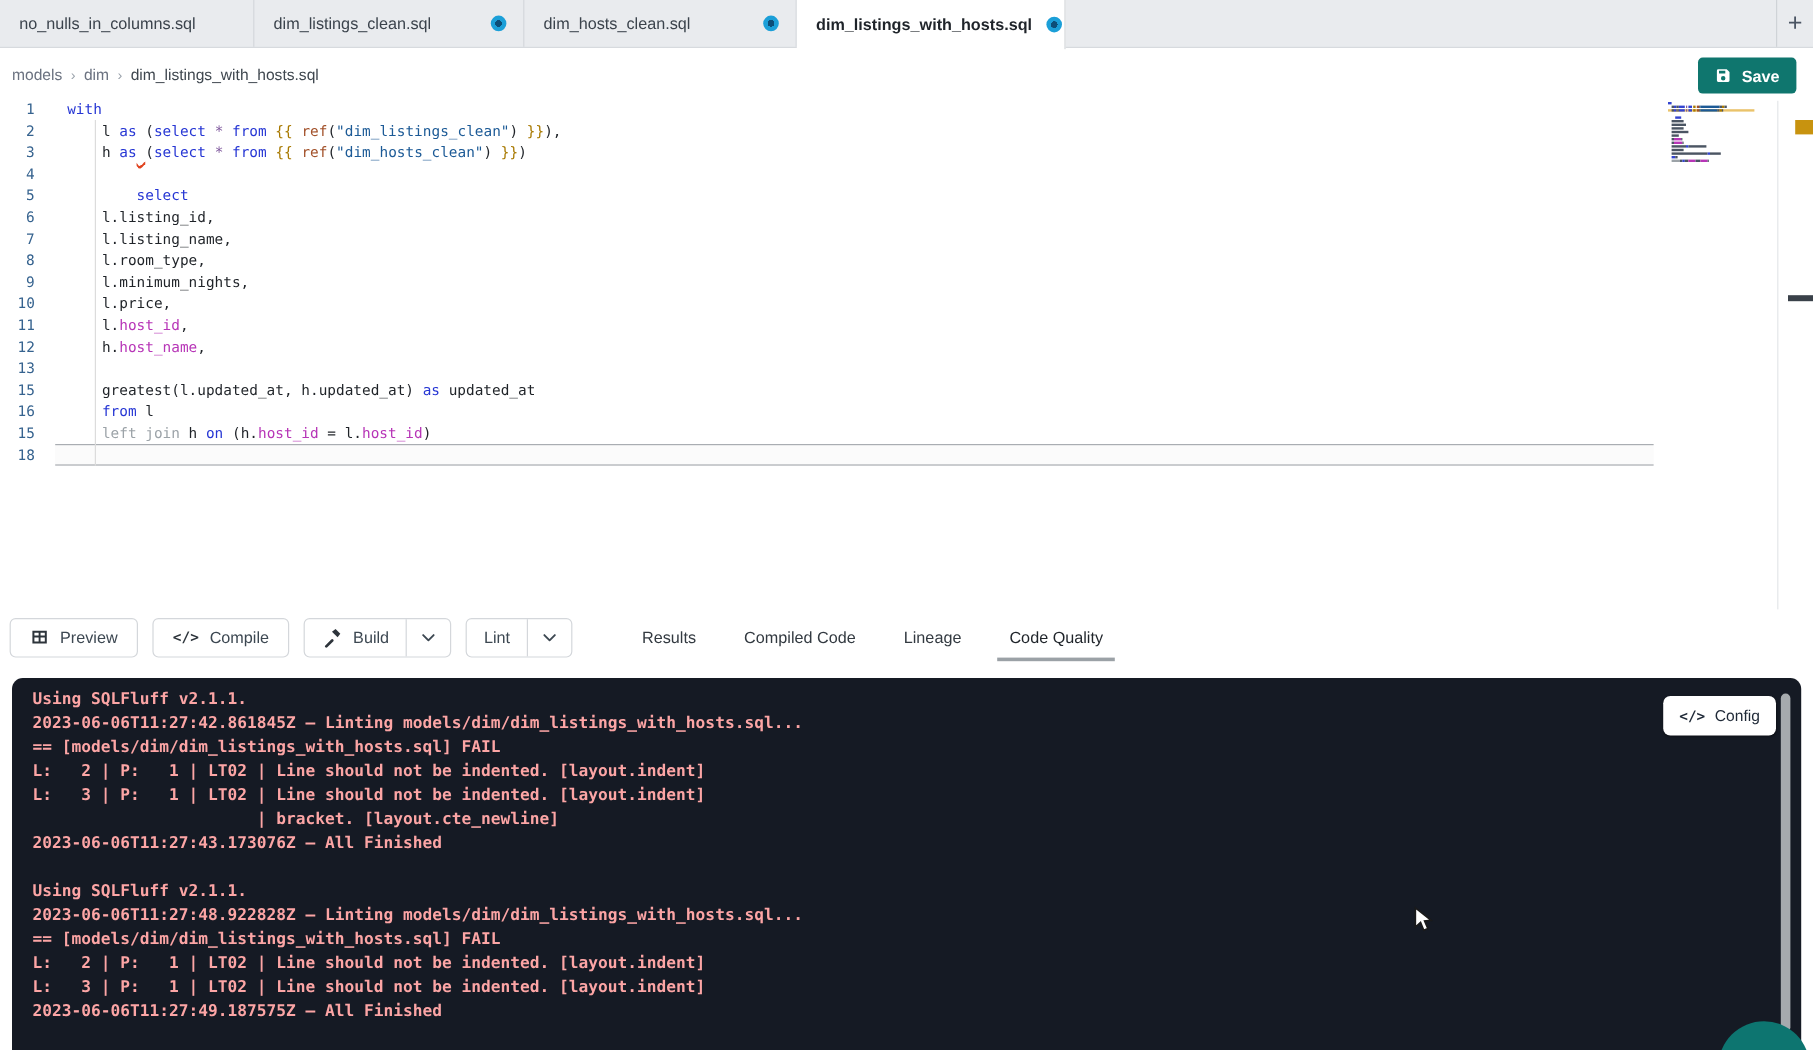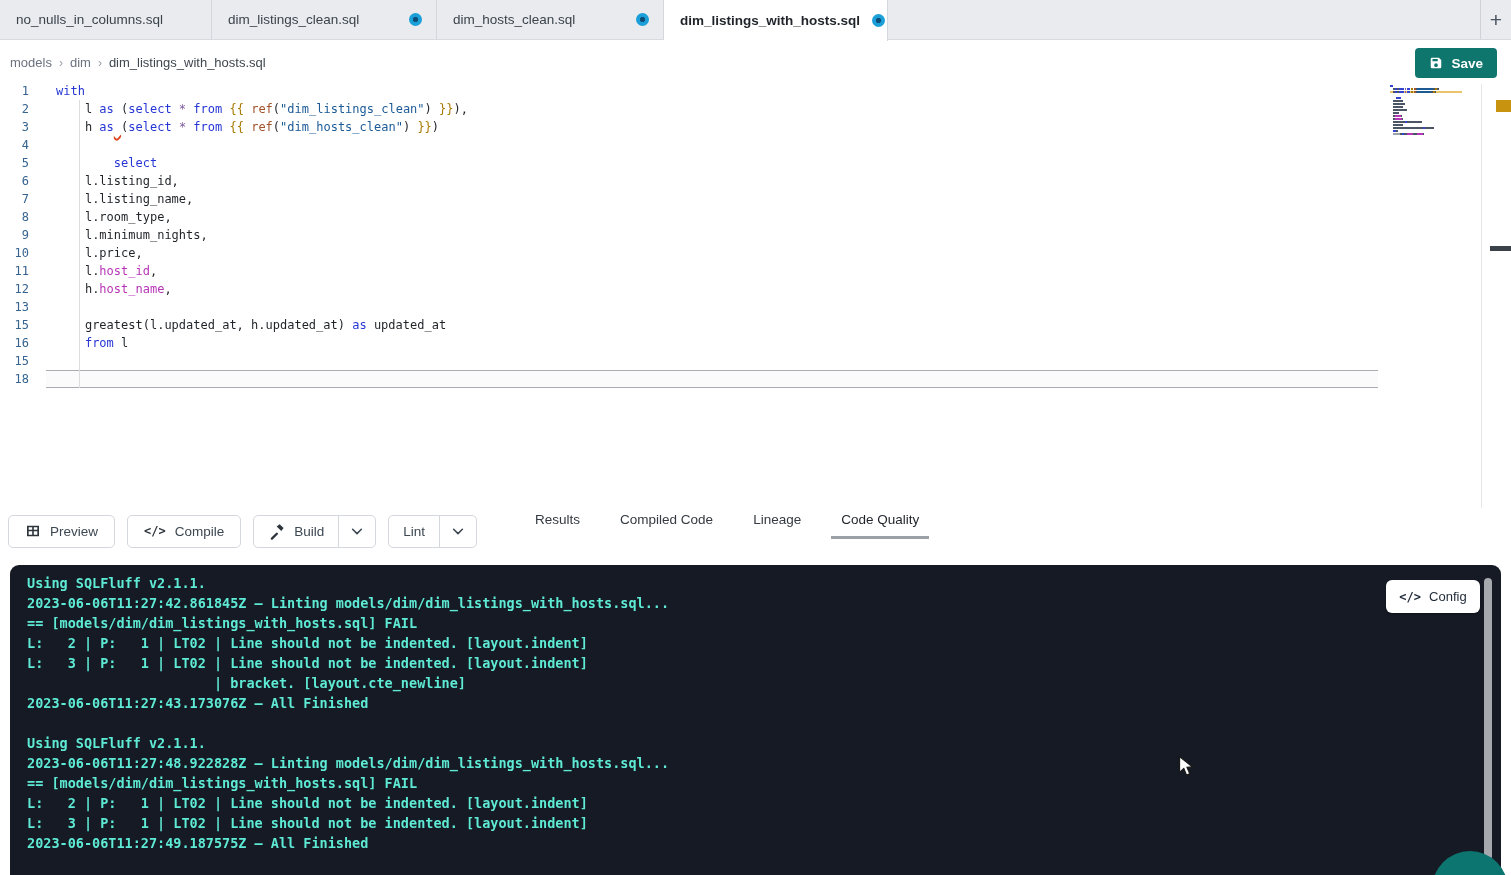--- a/index.html
+++ b/index.html
@@ -59,30 +59,30 @@
   .toolbar { position:absolute; top:508px; left:0; right:0; height:46px; background:#fff;
     display:flex; align-items:center; padding-left:8px; }
   .btn, .split-btn { height:33px; border:1px solid #d4d7db; border-radius:5px; background:#fff;
     display:inline-flex; align-items:center; font-size:13.5px; color:#3d4852; font-family:inherit; }
   .btn { gap:9px; padding:0 16px; margin-right:12px; }
   .split-btn { padding:0; margin-right:12px; }
   .split-main { display:inline-flex; align-items:center; gap:9px; padding:0 14px; height:100%; }
   .split-chev { display:inline-flex; align-items:center; justify-content:center; width:37px; height:100%;
     border-left:1px solid #d4d7db; }
   .code-glyph { font-family:"DejaVu Sans Mono", monospace; font-size:12px; font-weight:700; color:#2d343b; }
-  .result-tabs { display:flex; align-items:flex-start; gap:36px; margin-left:44px; height:100%; }
+  .result-tabs { display:flex; align-items:center; gap:36px; margin-left:44px; height:100%; }
   .rtab { font-size:13.5px; color:#333a41; position:relative; padding:4px 2px; }
   .rtab.active { color:#1f242a; }
   .rtab.active .underline { position:absolute; left:-8px; right:-8px; bottom:-8px; height:3px; background:#9ba1a6; }
   
   .terminal { position:absolute; left:10px; top:565px; width:1491px; height:318px;
     background:#151a24; border-radius:9px; z-index:2; }
   .term-lines { position:absolute; top:8px; left:17px; right:110px; }
   .term-line { font-family:"DejaVu Sans Mono", monospace; font-size:13.5px; font-weight:700;
-    color:#5eead4; line-height:20px; white-space:pre; min-height:20px; }
+    color:#fca5a5; line-height:20px; white-space:pre; min-height:20px; }
   .config-btn { position:absolute; left:1376px; top:15px; width:94px; height:33px; background:#fff;
     border:none; border-radius:6px; display:flex; align-items:center; justify-content:center; gap:8px;
     font-size:13px; color:#1f2937; font-family:inherit; box-shadow:0 1px 2px rgba(0,0,0,.35); }
   .term-scrollbar { position:absolute; right:9px; top:13px; width:8px; height:282px;
     background:#a6aaae; border-radius:4px; z-index:4; }
   .help-fab { position:absolute; left:1432px; top:851px; width:76px; height:76px; border-radius:50%;
     background:#0d7570; z-index:3; }
   
   .mouse-cursor { position:absolute; left:1178px; top:755px; z-index:50; }
 </style>
@@ -184,20 +184,21 @@
       <div class="code-row">
         <span class="gutter-num">15</span>
         <span class="code-text"><span class="tk-ws">    </span><span class="tk-pl">greatest(l.updated_at, h.updated_at) </span><span class="tk-kw">as</span><span class="tk-pl"> updated_at</span></span>
       </div>
       <div class="code-row">
         <span class="gutter-num">16</span>
         <span class="code-text"><span class="tk-ws">    </span><span class="tk-kw">from</span><span class="tk-pl"> l</span></span>
       </div>
       <div class="code-row">
         <span class="gutter-num">15</span>
+        <span class="code-text"><span class="tk-ws">    </span><span class="tk-gray">left join</span><span class="tk-pl"> h </span><span class="tk-kw">on</span><span class="tk-pl"> (h.</span><span class="tk-mag">host_id</span><span class="tk-pl"> = l.</span><span class="tk-mag">host_id</span><span class="tk-pl">)</span></span>
       </div>
       <div class="code-row">
         <span class="gutter-num">18</span>
         <span class="code-text"></span>
       </div>
     </div>
 </div>
 <div class="minimap" id="minimap">
     <div class="mm-row"><span class="mm-seg" style="width: 3px; background: rgb(51, 68, 208);"></span></div>
     <div class="mm-row"><span class="mm-seg" style="width: 3px; background: transparent;"></span><span class="mm-seg" style="width: 2px; background: rgb(75, 85, 99);"></span><span class="mm-seg" style="width: 2px; background: rgb(51, 68, 208);"></span><span class="mm-seg" style="width: 2px; background: rgb(75, 85, 99);"></span><span class="mm-seg" style="width: 5px; background: rgb(51, 68, 208);"></span><span class="mm-seg" style="width: 1px; background: transparent;"></span><span class="mm-seg" style="width: 1px; background: rgb(128, 90, 158);"></span><span class="mm-seg" style="width: 1px; background: transparent;"></span><span class="mm-seg" style="width: 3px; background: rgb(51, 68, 208);"></span><span class="mm-seg" style="width: 1px; background: transparent;"></span><span class="mm-seg" style="width: 2px; background: rgb(168, 121, 0);"></span><span class="mm-seg" style="width: 1px; background: transparent;"></span><span class="mm-seg" style="width: 2px; background: rgb(162, 81, 42);"></span><span class="mm-seg" style="width: 1px; background: rgb(75, 85, 99);"></span><span class="mm-seg" style="width: 16px; background: rgb(28, 90, 150);"></span><span class="mm-seg" style="width: 2px; background: rgb(75, 85, 99);"></span><span class="mm-seg" style="width: 2px; background: rgb(168, 121, 0);"></span><span class="mm-seg" style="width: 2px; background: rgb(75, 85, 99);"></span></div>

